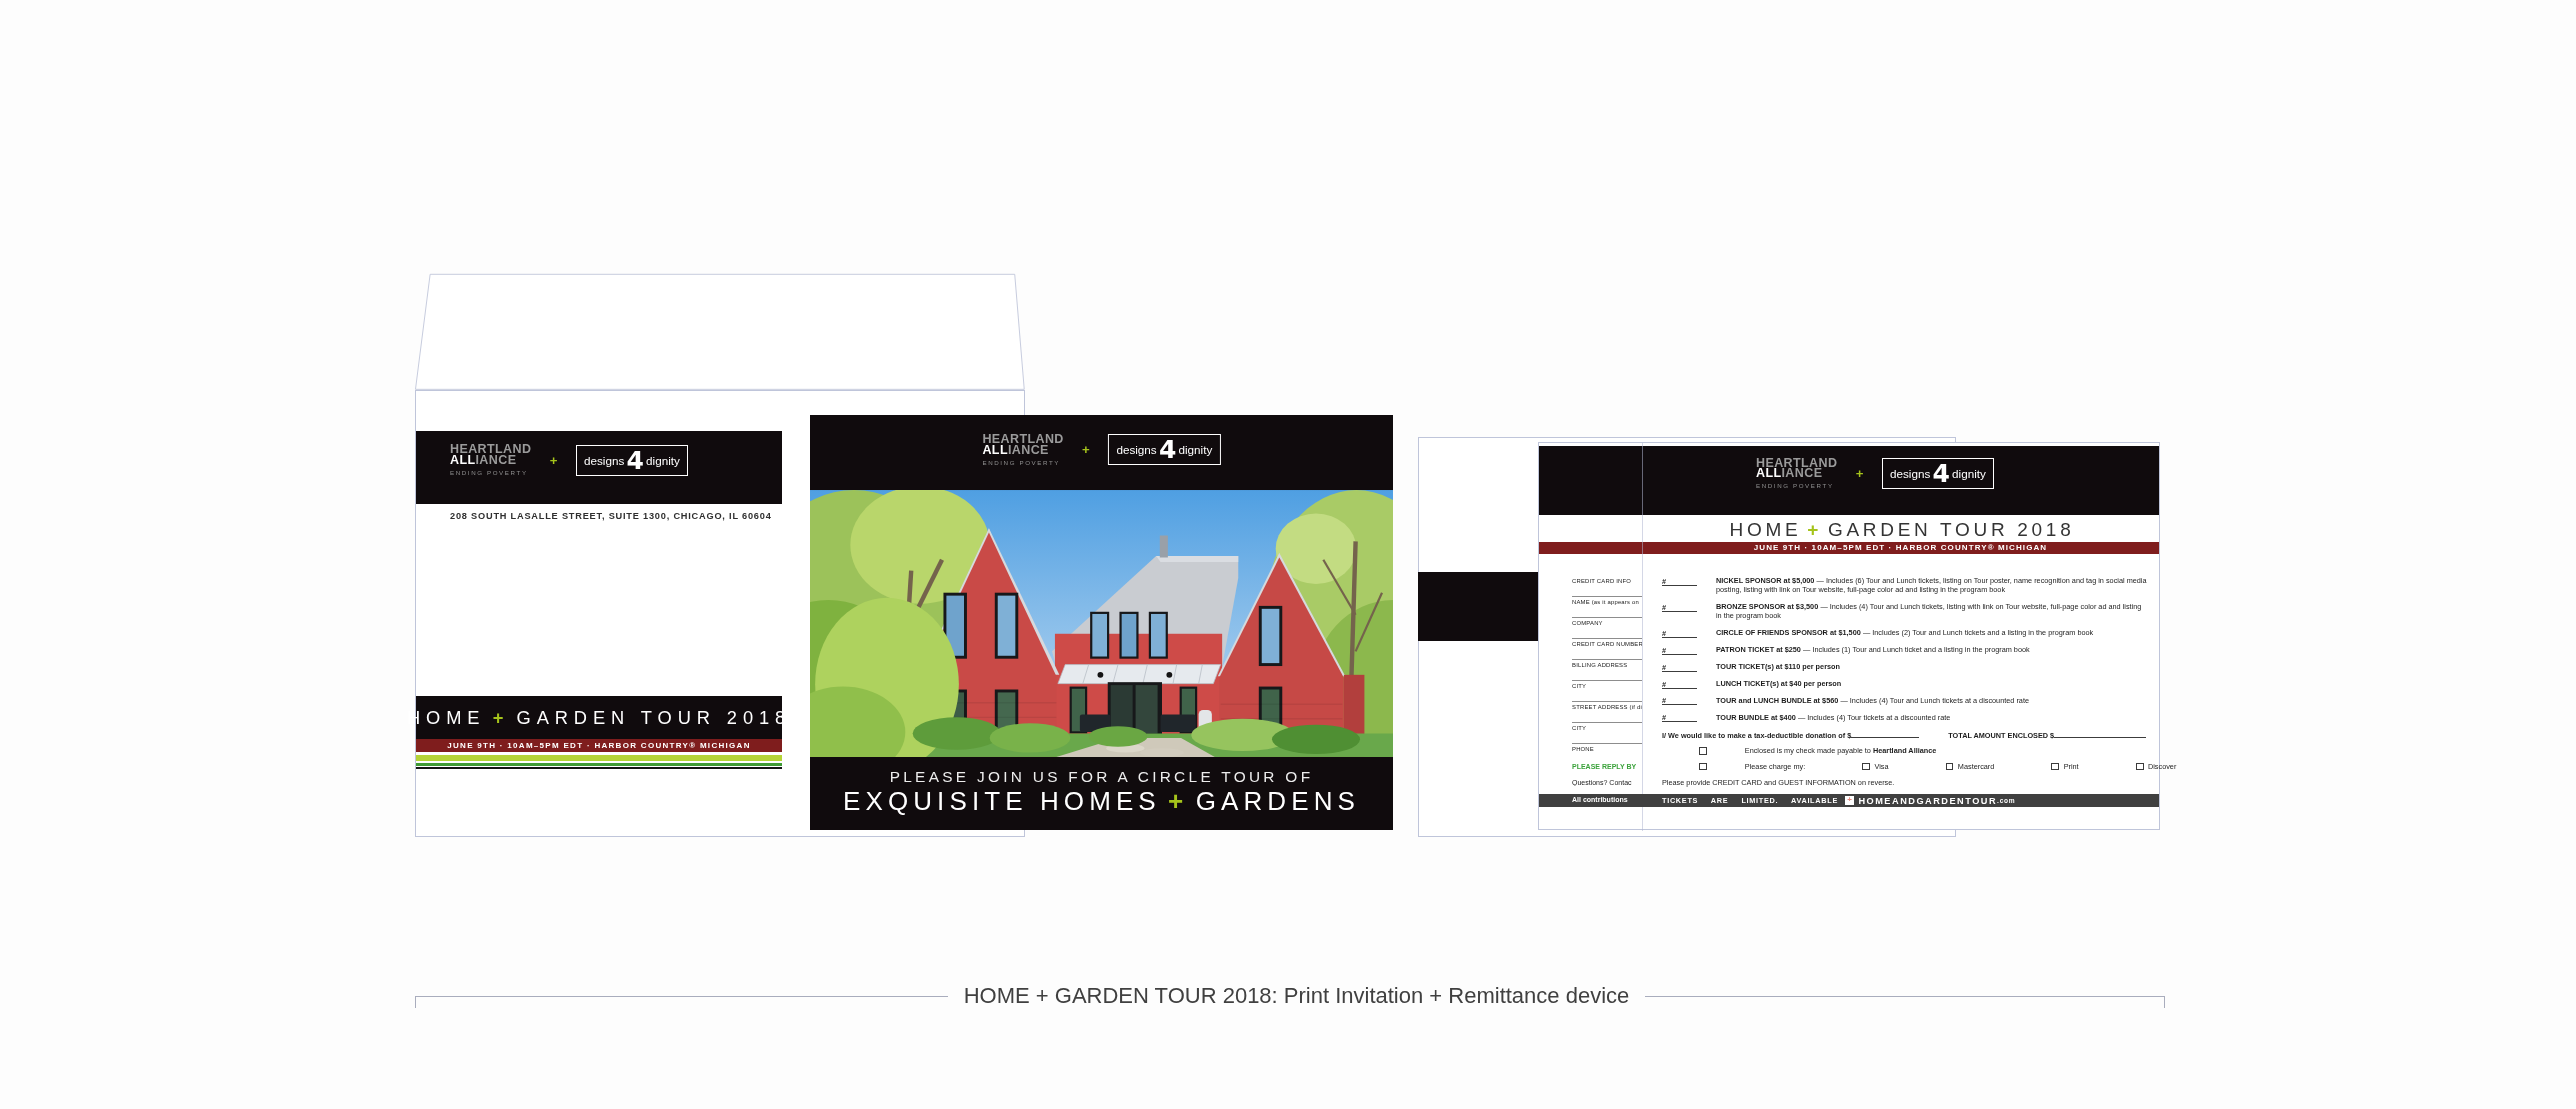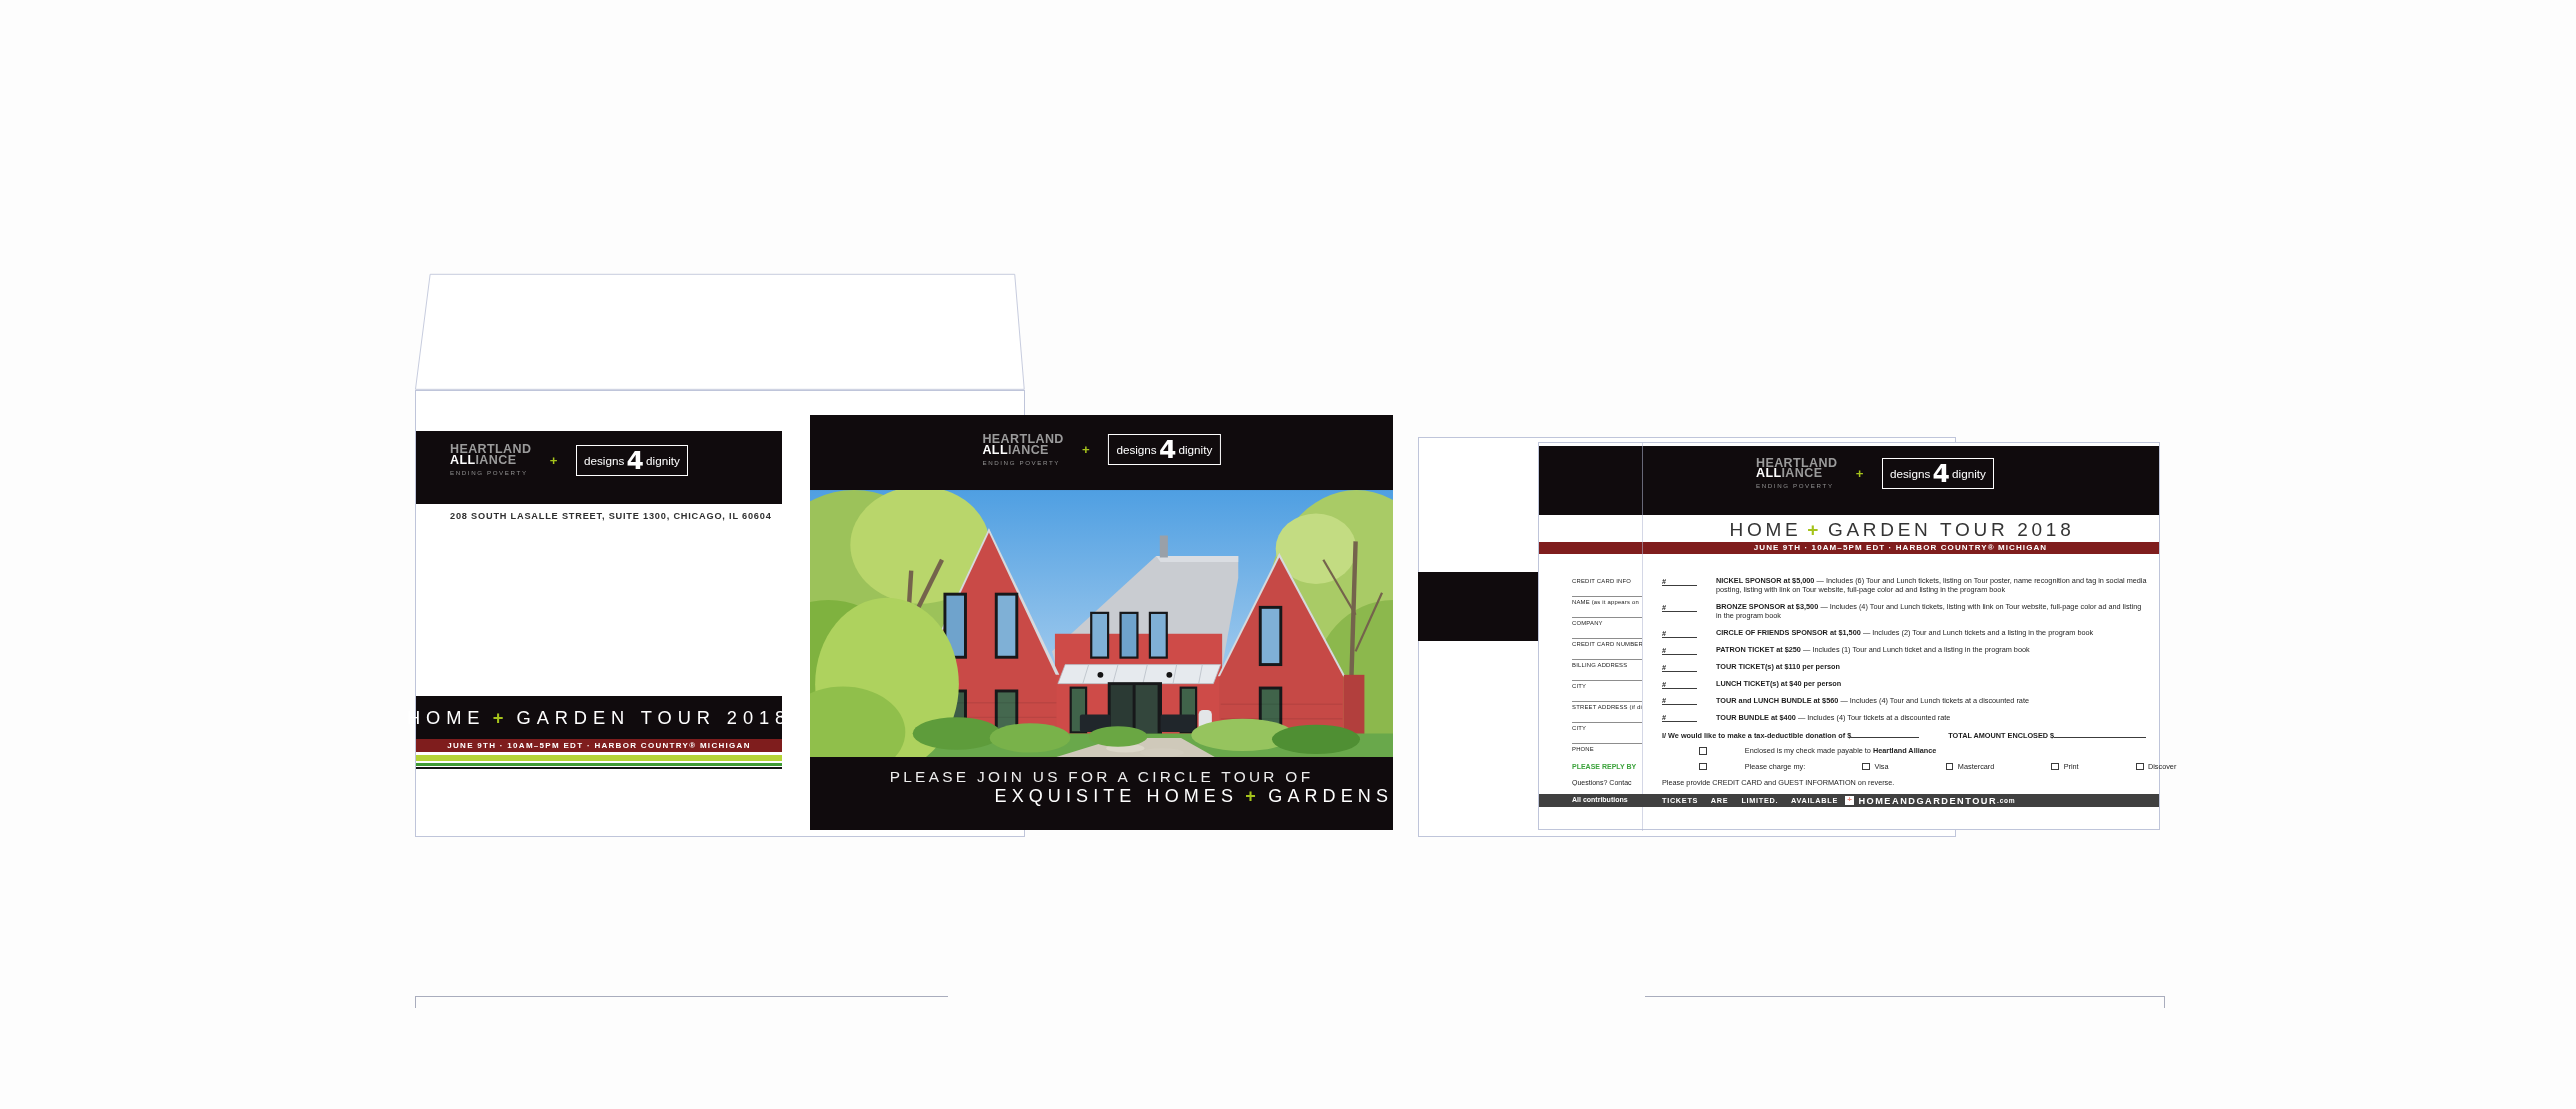--- a/index.html
+++ b/index.html
@@ -22,21 +22,21 @@
   .d4d-4{font-size:25px;font-weight:700;line-height:25px;margin:0 2.2px;font-family:"DejaVu Sans","Liberation Sans",sans-serif;}
 
   
   .env-band-title{font-size:18.3px;letter-spacing:5.9px;color:#fff;white-space:nowrap;}
   .env-band-title .grn,.inv-headline .grn,.form-title .grn{color:#a5c31b;font-weight:700;}
   .gray-band{background:#7f1d1d;color:#fff;font-weight:700;text-align:center;}
   .env-address{font-size:9.2px;font-weight:700;letter-spacing:0.8px;color:#2f2f2f;white-space:nowrap;}
 
   
   .inv-kicker{font-size:15.4px;letter-spacing:3.3px;color:#ededed;white-space:nowrap;text-align:center;width:100%;}
-  .inv-headline{font-size:18px;letter-spacing:5.1px;color:#fff;white-space:nowrap;text-align:right;width:100%;}
+  .inv-headline{font-size:26px;letter-spacing:5.1px;color:#fff;white-space:nowrap;text-align:center;width:100%;}
 
   
   .form-title{font-size:19px;letter-spacing:3.7px;color:#343434;white-space:nowrap;text-align:center;}
   .stub-row{height:21px;border-bottom:0.7px solid #8d8d8d;box-sizing:border-box;}
   .stub-row.noline{border-bottom:none;}
   .stub-label{font-size:5.9px;letter-spacing:0.2px;color:#222;white-space:nowrap;padding-top:1.5px;}
   .reply-by{font-size:7px;font-weight:700;color:#3ca33c;white-space:nowrap;}
   .questions{font-size:7px;color:#222;white-space:nowrap;}
   .items{width:487px;}
   .item{position:relative;padding-left:54px;margin-bottom:7.7px;font-size:7.3px;line-height:9.2px;color:#1d1d1d;}
@@ -364,15 +364,16 @@
         <span class="bar-site">HOMEANDGARDENTOUR</span>
         <span class="bar-tld">.com</span>
       </div>
     </div>
   </div>
 
   <div class="abs rule" style="left:415px;top:996px;width:533px;height:0.7px;"></div>
   <div class="abs rule" style="left:415px;top:996px;width:0.7px;height:11.7px;"></div>
   <div class="abs rule" style="left:1645px;top:996px;width:520px;height:0.7px;"></div>
   <div class="abs rule" style="left:2164px;top:996px;width:0.7px;height:11.7px;"></div>
+  <div class="abs caption-text" style="left:948px;top:983px;width:697px;">HOME + GARDEN TOUR 2018: Print Invitation + Remittance device</div>
 
 </div>
 
 
 </body></html>

